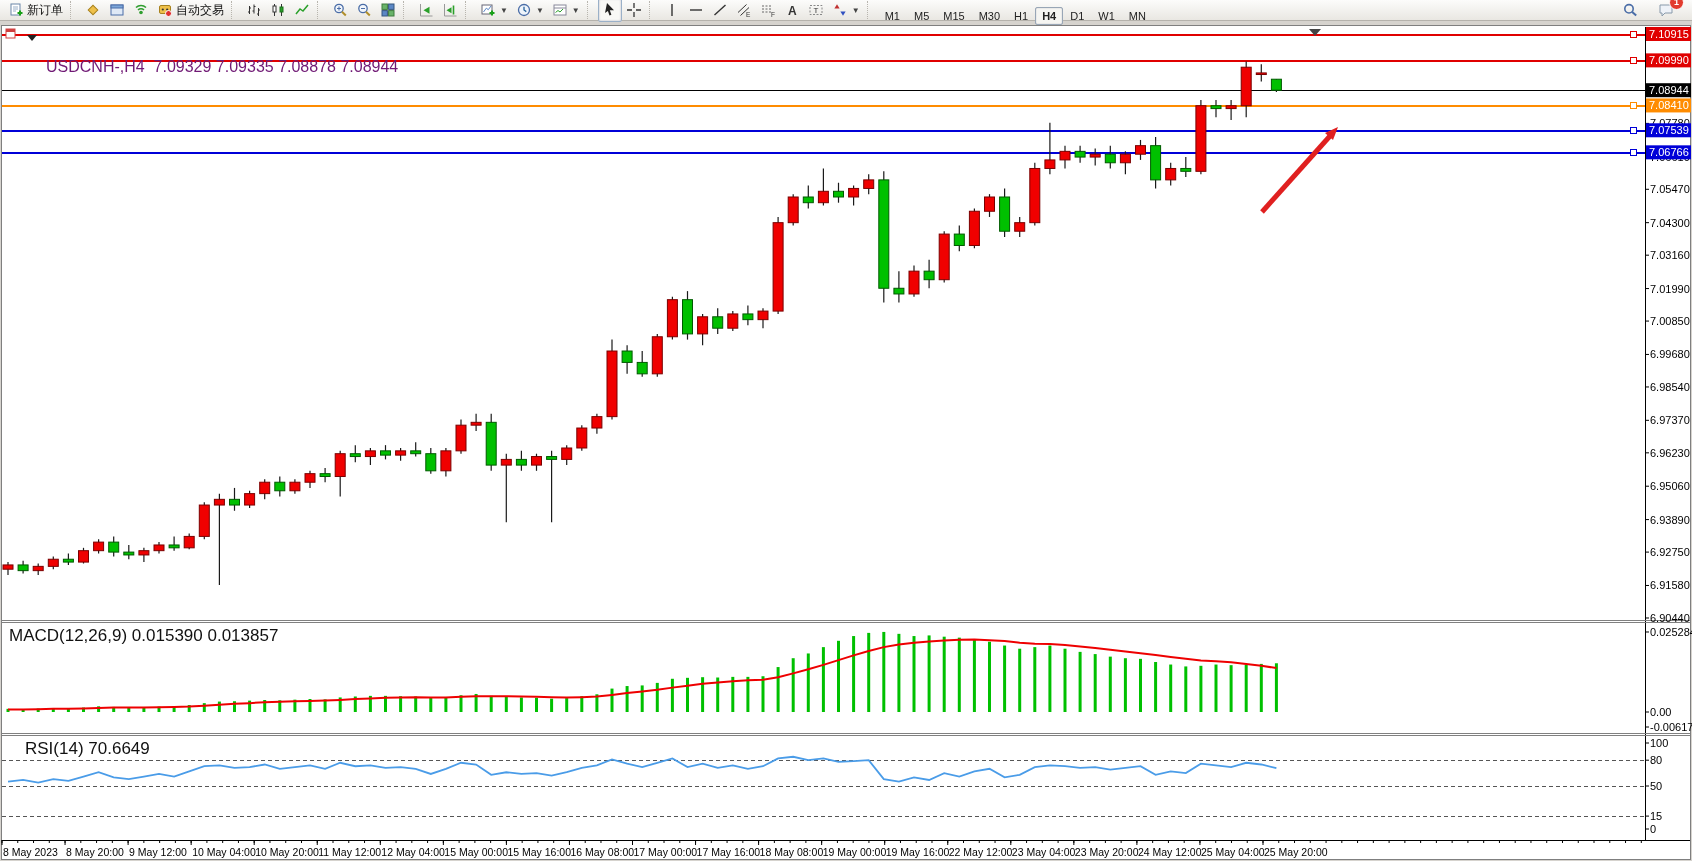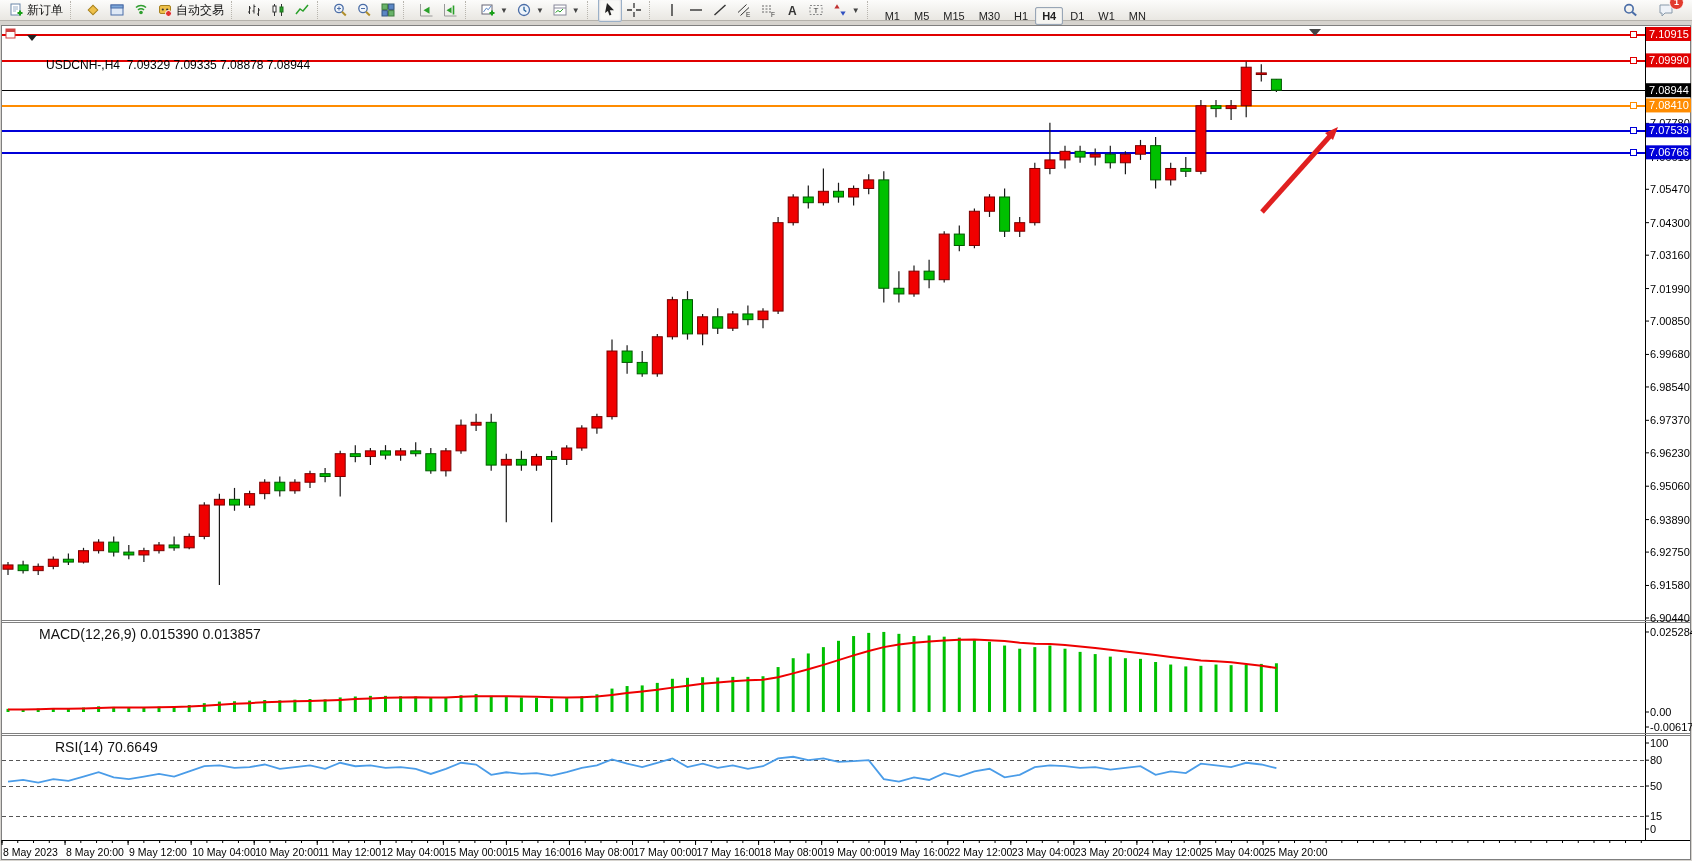--- a/index.html
+++ b/index.html
@@ -17,23 +17,23 @@
   .tb-sep{width:7px;height:18px;border-left:1px dotted #b8b5ae;margin:0 3px;}
   .tf{font-size:11px;padding:2px 6px;border:1px solid transparent;color:#222;border-radius:2px;margin-top:12px;}
   .tf.active{background:#f5f5f2;border-color:#98a6b6;box-shadow:inset 0 0 1px #889;font-weight:bold;}
   #tb-right{margin-left:auto;display:flex;align-items:center;gap:12px;margin-right:10px;}
   .badge{position:absolute;top:-4px;right:-7px;background:#e23b2e;color:#fff;border-radius:50%;
     width:13px;height:13px;font-size:9px;line-height:13px;text-align:center;font-weight:bold;
     border:1px solid #fff;}
   
   #chart-area{position:absolute;left:0;top:25px;width:1692px;height:836px;}
   #chart-svg{position:absolute;left:0;top:0;}
-  .overlay-label{position:absolute;font-size:12px;color:#000000;white-space:pre;z-index:5;}
+  .overlay-label{position:absolute;font-size:16px;color:#701a75;white-space:pre;z-index:5;}
   #chart-title{left:46px;top:33px;}
-  #macd-label,#rsi-label{font-size:14px;color:#111;margin-left:30px;}
+  #macd-label,#rsi-label{font-size:17px;color:#111;}
   #macd-label{left:9px;top:601px;}
   #rsi-label{left:9px;top:714px;padding-left:16px;}
 </style>
 </head>
 <body>
 
 <div id="app">
   <div id="toolbar">
       <div class="tb-btn">
         <svg width="16" height="16" viewBox="0 0 16 16">

